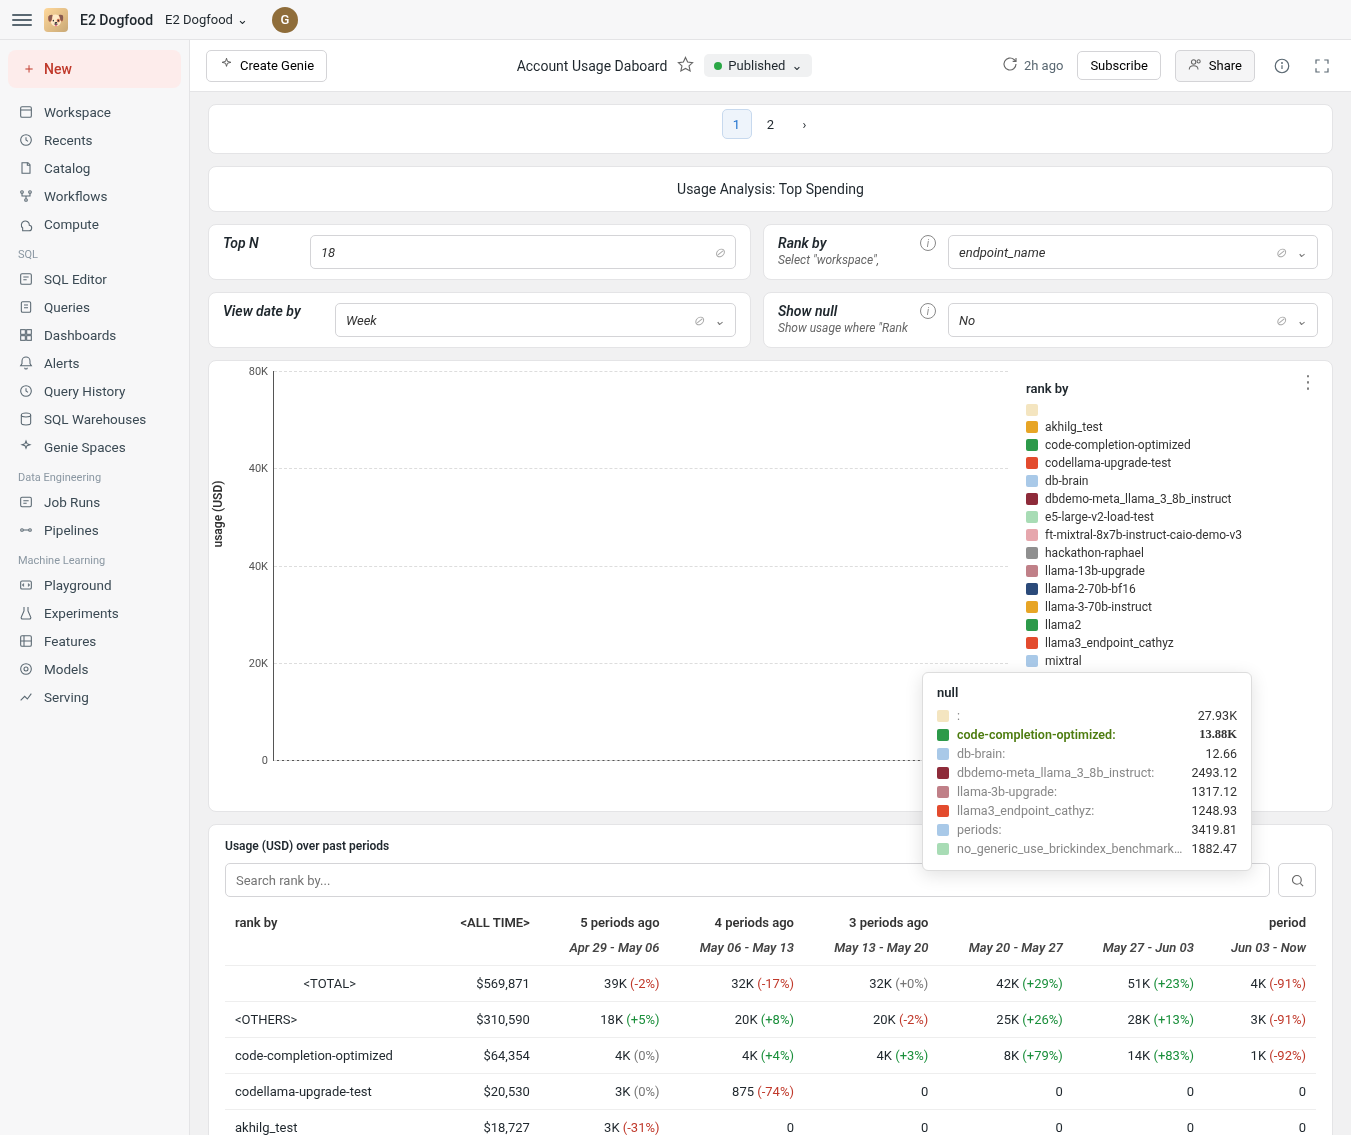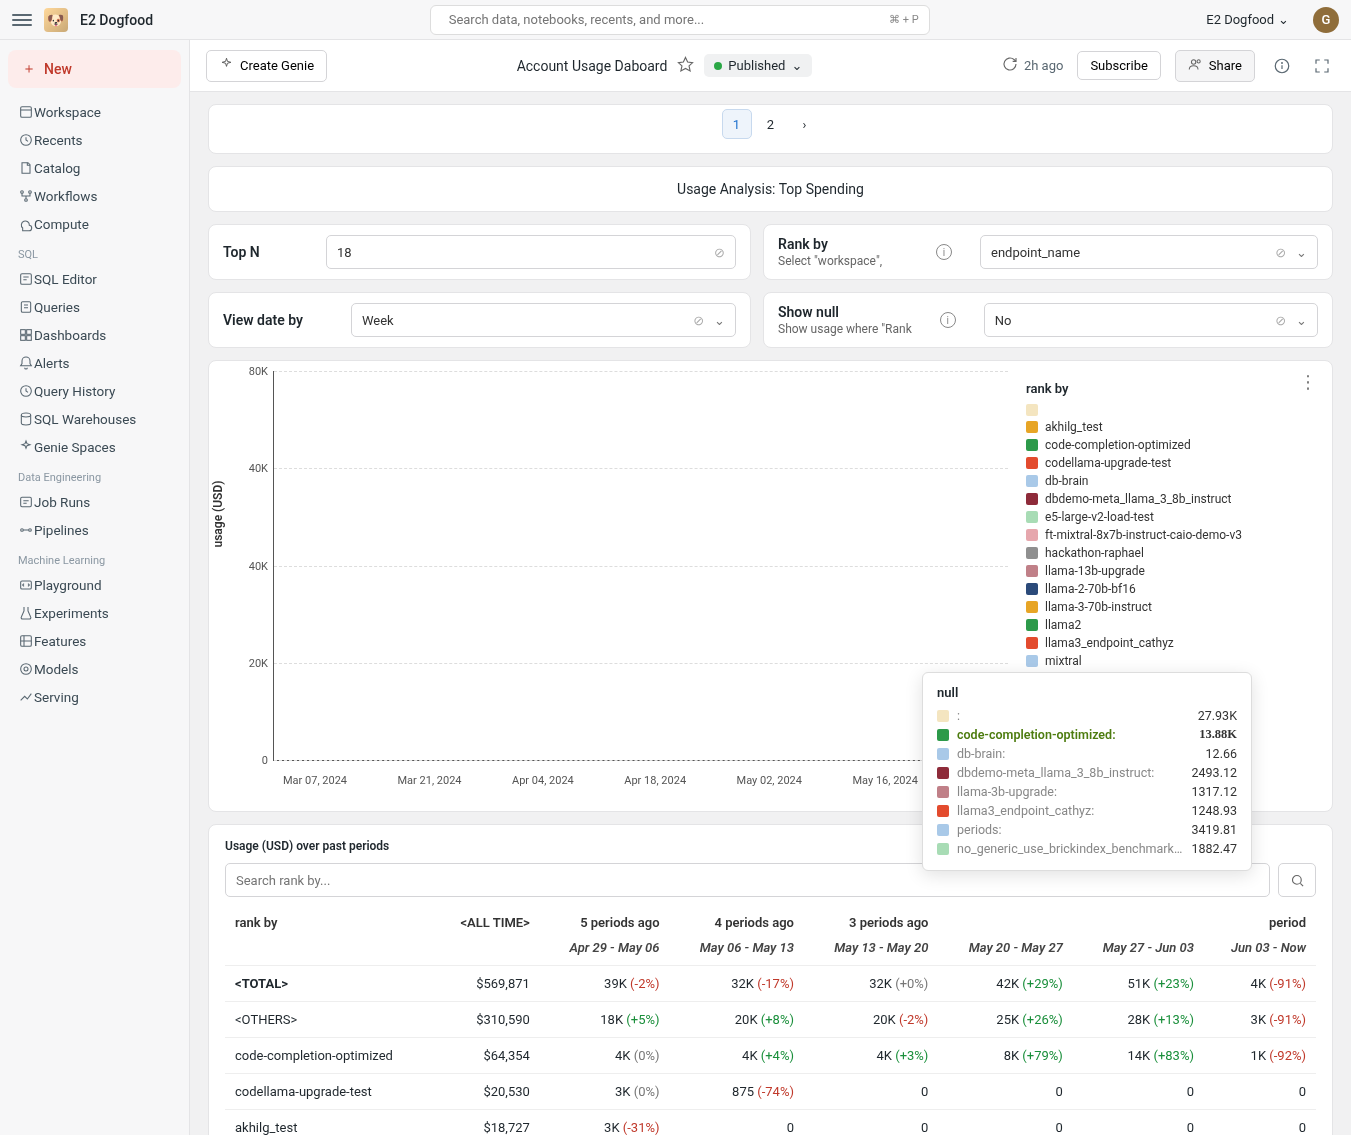--- a/index.html
+++ b/index.html
@@ -12,21 +12,21 @@
 .search-wrap { flex: 1; display: flex; justify-content: center; }
 .search-box { width: 500px; height: 30px; border: 1px solid #ddd; border-radius: 6px; background: #fff; display: flex; align-items: center; padding: 0 10px; gap: 8px; color: #888; }
 .search-box input { border: none; outline: none; flex: 1; font-size: 13px; color: #888; background: transparent; }
 .kbd { font-size: 11px; color: #888; }
 .top-right { display: flex; align-items: center; gap: 12px; }
 .ws-drop { display: flex; align-items: center; gap: 4px; font-size: 13px; cursor: pointer; }
 .avatar-circle { width: 26px; height: 26px; background: #8f6d3a; color: #fff; border-radius: 50%; display: flex; align-items: center; justify-content: center; font-size: 13px; font-weight: 500; }
 .layout { display: flex; height: calc(100vh - 40px); }
 .sidebar { width: 190px; background: #f7f7f8; border-right: 1px solid #e4e4e6; padding: 10px 8px; overflow-y: auto; }
 .new-btn { display: flex; align-items: center; gap: 8px; background: #fdeceb; border: none; color: #c0392b; font-weight: 500; padding: 10px 14px; border-radius: 8px; width: 100%; font-size: 14px; cursor: pointer; margin-bottom: 10px; }
-.nav-item { display: flex; align-items: center; gap: 0; padding: 6px 10px; border-radius: 6px; cursor: pointer; color: #3b4a54; font-size: 13.5px; }
+.nav-item { display: flex; align-items: center; gap: 10px; padding: 6px 10px; border-radius: 6px; cursor: pointer; color: #3b4a54; font-size: 13.5px; }
 .nav-section { font-size: 11px; color: #8a97a2; padding: 10px 10px 4px; text-transform: none; font-weight: 400; }
 .nav-icon { width: 16px; height: 16px; display: inline-flex; align-items: center; justify-content: center; color: #5a6872; }
 .nav-icon svg { width: 16px; height: 16px; stroke: currentColor; fill: none; stroke-width: 1.6; }
 .main { flex: 1; overflow-y: auto; background: #f1f1f2; }
 .page-header { height: 52px; background: #fff; border-bottom: 1px solid #e4e4e6; display: flex; align-items: center; padding: 0 16px; gap: 12px; }
 .btn-outline { border: 1px solid #d4d4d7; background: #fff; border-radius: 5px; padding: 6px 12px; font-size: 13px; display: flex; align-items: center; gap: 6px; cursor: pointer; }
 .btn-share { background: #f5f5f6; }
 .page-title-wrap { flex:1; display:flex; justify-content:center; align-items:center; gap:10px; }
 .page-title { font-size: 14px; font-weight: 400; }
 .publish-pill { background: #f0f1f2; border-radius: 5px; padding: 4px 10px; display: flex; align-items: center; gap: 6px; font-size: 13px; }
@@ -35,21 +35,21 @@
 .refresh-wrap { display:flex; align-items:center; gap:6px; color:#5a6872; font-size:13px; }
 .icon-btn { width:26px; height:26px; display:flex; align-items:center; justify-content:center; cursor:pointer; color:#5a6872; border-radius:4px; }
 .icon-btn svg { width:18px; height:18px; stroke:currentColor; fill:none; stroke-width:1.6; }
 .content { padding: 12px 18px; display: flex; flex-direction: column; gap: 12px; }
 .card { background: #fff; border: 1px solid #e4e4e6; border-radius: 8px; }
 .pager { display:flex; justify-content:center; align-items:center; gap:4px; padding: 4px 0 14px; }
 .pager .pg { width:30px; height:30px; display:flex; align-items:center; justify-content:center; border-radius:5px; cursor:pointer; font-size:13px; }
 .pager .pg.active { background:#eef4fb; border:1px solid #c7d9ee; color:#2374cf; }
 .section-title-card { text-align:center; padding: 14px; font-size:14px; }
 .row { display:flex; gap:12px; }
-.row .card { flex:1; padding: 10px 14px; display:flex; align-items:center; gap:28px; }
+.row .card { flex:1; padding: 10px 14px; display:flex; gap:12px;font-style:italic; }
 .field-label { font-size: 14px; font-weight: 600; min-width:75px; }
 .field-sub { font-size:12px; color:#666; white-space:nowrap; overflow:hidden; text-overflow:ellipsis; }
 .label-col { display:flex; flex-direction:column; gap:2px; min-width:130px; }
 .input-shell { flex:1; border:1px solid #d4d4d7; border-radius:5px; height:34px; display:flex; align-items:center; padding:0 10px; justify-content:space-between; color:#333; position:relative; }
 .input-shell .clear-icon { color:#aaa; margin-left:auto; }
 .caret { color:#777; margin-left:6px; }
 .chart-card { padding: 10px 16px 20px; position: relative; }
 .kebab { position:absolute; top:10px; right:14px; cursor:pointer; color:#777; font-size:18px; letter-spacing:1px;}
 .chart-body { display:flex; gap:18px; }
 .chart-area { flex:1; position:relative; height:420px; padding-top:10px;}
@@ -79,45 +79,35 @@
 .search-btn { width:38px; border:1px solid #d4d4d7; background:#fff; border-radius:5px; display:flex; align-items:center; justify-content:center; cursor:pointer; }
 table { width:100%; border-collapse:collapse; font-size:13px; }
 th { text-align:right; font-weight:600; padding:8px 10px; color:#333; }
 th:first-child { text-align:left; }
 td { text-align:right; padding:10px 10px; border-top:1px solid #eee; }
 td:first-child { text-align:left; }
 .sub-head td { font-style:italic; font-weight:600; color:#444; border-top:none; padding-top:2px; padding-bottom:10px;}
 .pos { color:#1a8f3b; }
 .neg { color:#c0392b; }
 .mut { color:#777; }
-.bold-row td:first-child { font-weight:700; }
+.bold-row td:first-child { font-weight:400;text-align:center; }
 .info-circle { width:16px; height:16px; border:1.5px solid #888; border-radius:50%; display:inline-flex; align-items:center; justify-content:center; font-size:10px; color:#888; flex-shrink:0;}
 .sparkle-icon svg { stroke:#9b6dd7; }
 </style>
 </head>
 <body>
 
 <div class="topbar">
   <div class="hamburger">
       <span></span>
       <span></span>
       <span></span>
     </div>
   <div class="logo-square">🐶</div>
   <div class="workspace-name">E2 Dogfood</div>
-  <div class="search-wrap">
-    <div class="search-box">
-      <span><svg viewBox="0 0 24 24">
-            <circle cx="11" cy="11" r="7"></circle>
-            <line x1="21" y1="21" x2="16.5" y2="16.5"></line>
-          </svg></span>
-      <input placeholder="Search data, notebooks, recents, and more..." style="">
-      <span class="kbd">⌘ + P</span>
-    </div>
-  </div>
   <div class="top-right">
     <div class="ws-drop">
         <span>E2 Dogfood</span>
         <span>⌄</span>
       </div>
     <span class="sparkle-icon"><svg viewBox="0 0 24 24">
           <path d="M12 2l1.5 5L19 8.5 13.5 10 12 15l-1.5-5L5 8.5 10.5 7z"></path>
         </svg></span>
     <div class="avatar-circle">G</div>
   </div>
@@ -548,29 +538,20 @@
                     <div class="seg" style="background: rgb(192, 128, 136); height: 1.875%;"></div>
                     <div class="seg" style="background: rgb(227, 75, 46); height: 1.875%;"></div>
                     <div class="seg" style="background: rgb(45, 154, 74); height: 17.5%;"></div>
                     <div class="seg" style="background: rgb(244, 229, 192); height: 35%;"></div>
                   </div>
                   <div class="bar-col">
                     <div class="seg" style="background: rgb(45, 154, 74); height: 1.25%;"></div>
                     <div class="seg" style="background: rgb(244, 229, 192); height: 3.75%;"></div>
                   </div>
                 </div>
-              </div>
-            <div class="x-labels" id="xlabels">
-                <span>Mar 07, 2024</span>
-                <span>Mar 21, 2024</span>
-                <span>Apr 04, 2024</span>
-                <span>Apr 18, 2024</span>
-                <span>May 02, 2024</span>
-                <span>May 16, 2024</span>
-                <span>May 3</span>
               </div>
           </div>
           <div class="chart-legend">
             <div class="legend-title">rank by</div>
             <div id="legend-list">
                 <div class="legend-row">
                   <span class="swatch" style="background:#f4e5c0"></span>
                   <span><others></others></span>
                 </div>
                 <div class="legend-row">

